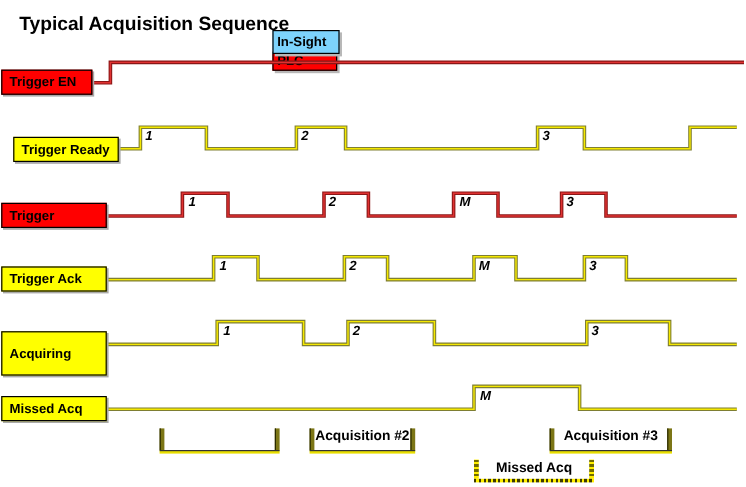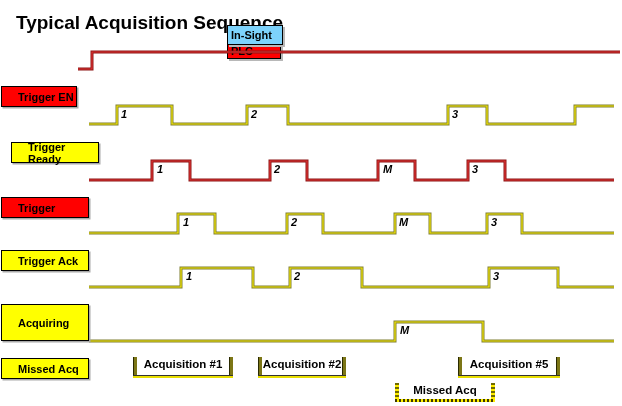--- a/index.html
+++ b/index.html
@@ -1,24 +1,24 @@
 <!DOCTYPE html>
 <html><head>
 <meta charset="utf-8">
 <style>
   html,body{margin:0;padding:0;background:#fff;font-family:"Liberation Sans",sans-serif;}
   #canvas{position:relative;width:622px;height:406px;background:#fff;overflow:hidden;}
-  #title{position:absolute;left:16px;top:12px;font-size:19px;font-weight:bold;color:#000;}
+  #title{position:absolute;left:16px;top:12px;font-size:16px;font-weight:bold;color:#000;}
   .legend-box{position:absolute;left:227px;border:1px solid #000;box-shadow:2px 2px 0 #b8b8b8;
     font-size:11px;font-weight:bold;color:#000;padding-left:3px;box-sizing:border-box;}
   #legend-plc{top:3px;width:54px;height:16px;line-height:14px;background:#ff0000;margin-top:40px;}
   #legend-insight{top:25px;width:56px;height:20px;line-height:18px;background:#7dd3fc;}
   .sigbox{position:absolute;border:1px solid #000;box-shadow:1.5px 1.5px 0 #a9a9a9;
-    font-size:11px;font-weight:bold;color:#000;padding-left:16px;box-sizing:border-box;
-    display:flex;align-items:center;margin-top:28px;}
+    font-size:11px;font-weight:bold;color:#000;padding-left:6px;box-sizing:border-box;
+    display:flex;align-items:center;}
   .sigbox.plc{background:#ff0000;}
   .sigbox.insight{background:#ffff00;}
   #wave-svg{position:absolute;left:0;top:0;}
   .pulse-label{position:absolute;font-size:11px;font-weight:bold;font-style:italic;color:#000;
     transform:translateX(0);white-space:nowrap;}
   .bracket{position:absolute;height:21px;}
   .bracket .bar{position:absolute;top:0;width:4px;height:18px;}
   .bracket .bar.left{left:0;}
   .bracket .bar.right{right:0;}
   .bracket .bline{position:absolute;left:0;right:0;bottom:0;height:3px;}
@@ -76,33 +76,32 @@
       <span>Acquiring</span>
     </div>
   <div class="sigbox insight" style="left: 1px; top: 330px; width: 88px; height: 21px;">
       <span>Missed Acq</span>
     </div>
 
   <div class="bracket solid" style="left: 133px; top: 357px; width: 100px;">
     <div class="bar left"></div>
     <div class="bar right"></div>
     <div class="bline"></div>
-    <span class="btext">Acquisition #1</span>
   </div>
   <div class="bracket solid" style="left: 258px; top: 357px; width: 88px;">
     <div class="bar left"></div>
     <div class="bar right"></div>
     <div class="bline"></div>
     <span class="btext">Acquisition #2</span>
   </div>
   <div class="bracket solid" style="left: 458px; top: 357px; width: 102px;">
     <div class="bar left"></div>
     <div class="bar right"></div>
     <div class="bline"></div>
-    <span class="btext">Acquisition #5</span>
+    <span class="btext">Acquisition #3</span>
   </div>
   <div class="bracket dotted" style="left: 395px; top: 383px; width: 100px;">
     <div class="bar left"></div>
     <div class="bar right"></div>
     <div class="bline"></div>
     <span class="btext">Missed Acq</span>
   </div>
 <span class="pulse-label" style="left: 121px; top: 108px;">1</span>
     <span class="pulse-label" style="left: 251px; top: 108px;">2</span>
     <span class="pulse-label" style="left: 452px; top: 108px;">3</span>

